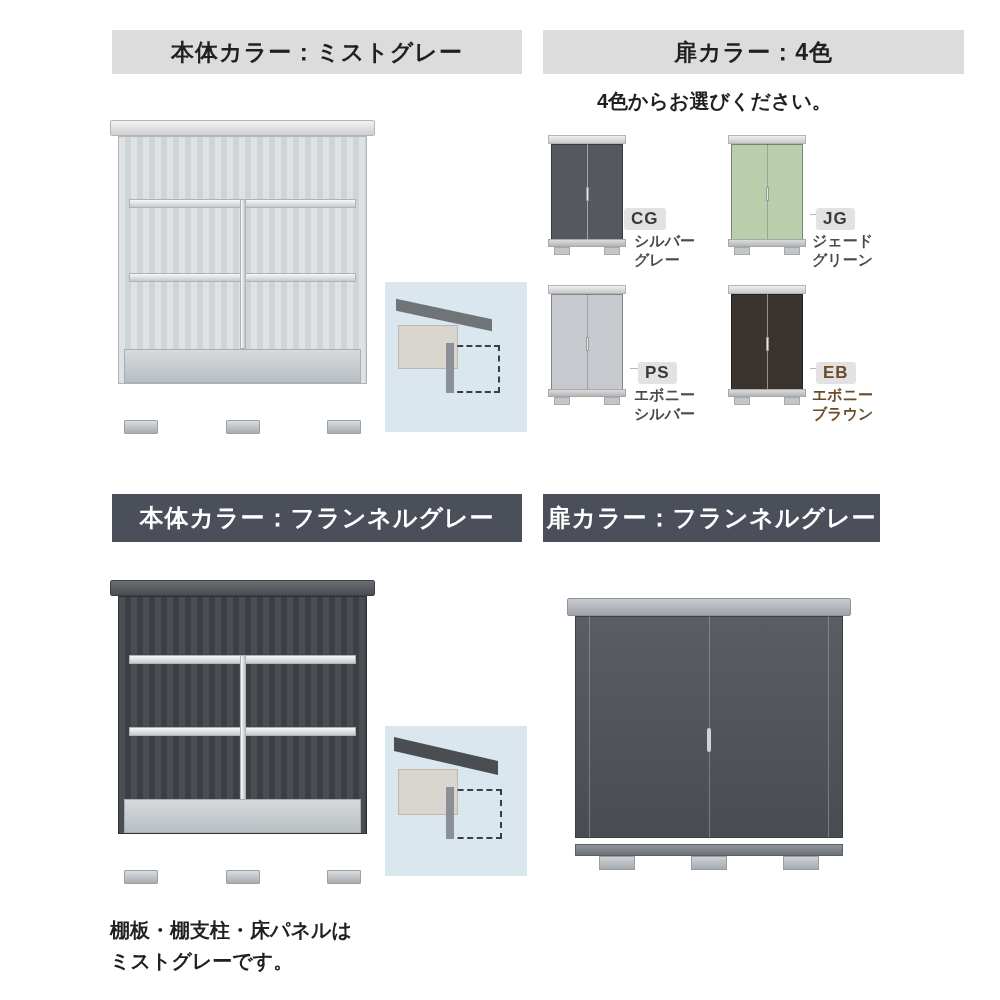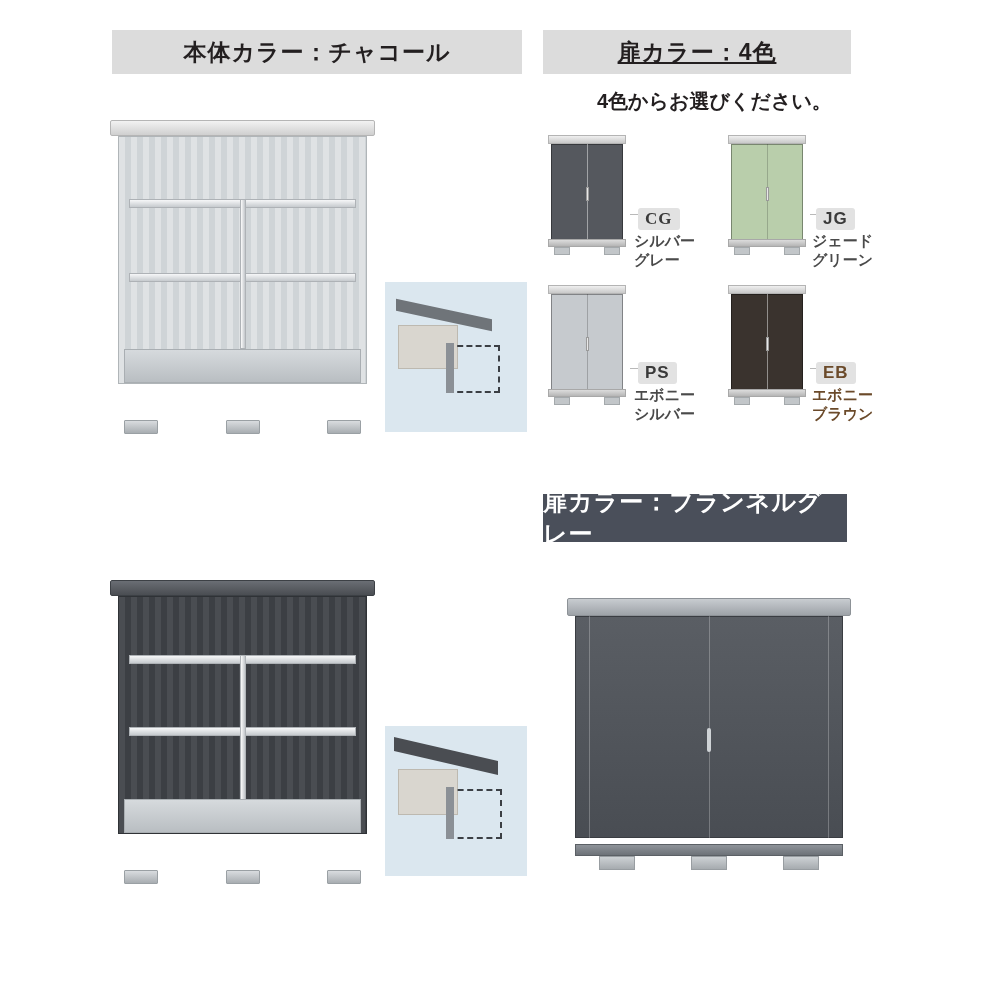--- a/index.html
+++ b/index.html
@@ -17,23 +17,23 @@
   .hdr{
     display:flex;align-items:center;justify-content:center;
     font-weight:bold;letter-spacing:1px;
     box-sizing:border-box;
   }
   .hdr-light{background:#dcdcdc;color:#231f20;}
   .hdr-dark{background:#4a4f5a;color:#ffffff;}
 
   
   #panel-tl{position:absolute;left:112px;top:30px;width:410px;height:44px;font-size:23px;}
-  #panel-tr{position:absolute;left:543px;top:30px;width:308px;height:44px;font-size:23px;text-decoration:underline;}
+  #panel-tr{position:absolute;left:543px;top:30px;width:421px;height:44px;font-size:23px;}
   #panel-bl{position:absolute;left:112px;top:494px;width:410px;height:48px;font-size:24px;}
-  #panel-br{position:absolute;left:543px;top:494px;width:304px;height:48px;font-size:24px;}
+  #panel-br{position:absolute;left:543px;top:494px;width:337px;height:48px;font-size:24px;}
 
   .note-4color{
     position:absolute;left:597px;top:88px;font-size:20px;font-weight:bold;color:#231f20;
   }
 
   
   .shed{position:absolute;}
 
   
   #shed-mist{left:110px;top:120px;width:265px;height:300px;}
@@ -142,21 +142,21 @@
     position:absolute;font-size:20px;font-weight:bold;line-height:1.55;color:#231f20;white-space:pre-line;
   }
   #caption-left{left:110px;top:915px;}
   #caption-right{left:543px;top:915px;}
 </style>
 </head>
 <body>
 
 <div class="page">
 
-  <div class="hdr hdr-light" id="panel-tl">本体カラー：チャコール</div>
+  <div class="hdr hdr-light" id="panel-tl">本体カラー：ミストグレー</div>
 
   <div class="shed" id="shed-mist">
     <div class="shed-roof"></div>
     <div class="shed-body">
       <div class="shelf" style="top:62px;"></div>
       <div class="shelf" style="top:136px;"></div>
       <div class="post" style="top:62px;height:150px;"></div>
       <div class="floor"></div>
     </div>
     <div class="legs">
@@ -179,21 +179,21 @@
   <div class="mini" style="left:548px;top:135px;">
     <div class="m-roof"></div>
     <div class="m-body" style="background:#55585e;"></div>
     <div class="m-split"></div>
     <div class="m-handle"></div>
     <div class="m-base"></div>
     <div class="m-leg" style="left:6px;"></div>
     <div class="m-leg" style="right:6px;"></div>
   </div>
   <div class="leader" style="left:630px;top:214px;width:26px;"></div>
-  <div class="code-badge" style="left:638px;top:208px;font-family:Liberation Serif, serif;">CG</div>
+  <div class="code-badge" style="left:624px;top:208px;">CG</div>
   <div class="code-label" style="left:634px;top:232px;">シルバー
 グレー</div>
 
   <div class="mini" style="left:728px;top:135px;">
     <div class="m-roof"></div>
     <div class="m-body" style="background:#b9ceab;"></div>
     <div class="m-split" style="background:rgba(0,0,0,.18);"></div>
     <div class="m-handle"></div>
     <div class="m-base"></div>
     <div class="m-leg" style="left:6px;"></div>
@@ -225,20 +225,21 @@
     <div class="m-handle"></div>
     <div class="m-base"></div>
     <div class="m-leg" style="left:6px;"></div>
     <div class="m-leg" style="right:6px;"></div>
   </div>
   <div class="leader" style="left:810px;top:368px;width:24px;"></div>
   <div class="code-badge" style="left:816px;top:362px;color:#6b4a2a;">EB</div>
   <div class="code-label" style="left:812px;top:386px;color:#6b4a2a;">エボニー
 ブラウン</div>
 
+  <div class="hdr hdr-dark" id="panel-bl">本体カラー：フランネルグレー</div>
 
   <div class="shed" id="shed-flannel" style="left:110px;top:580px;width:265px;height:290px;">
     <div class="shed-roof" style="background:linear-gradient(#6a6e74,#4a4d52);border-color:#3c4045;"></div>
     <div class="shed-body dark">
       <div class="shelf" style="top:58px;"></div>
       <div class="shelf" style="top:130px;"></div>
       <div class="post" style="top:58px;height:146px;"></div>
       <div class="floor"></div>
     </div>
     <div class="legs">
@@ -248,20 +249,22 @@
     </div>
   </div>
 
   <div class="detail" id="detail-bottom">
     <div class="det-beam" style="left:8px;top:22px;width:104px;height:14px;transform:skewY(13deg);background:#4a4d52;"></div>
     <div class="det-wall" style="left:12px;top:42px;width:60px;height:46px;"></div>
     <div class="det-dash" style="left:62px;top:62px;width:54px;height:50px;"></div>
     <div class="det-beam" style="left:60px;top:60px;width:8px;height:52px;background:#8b9096;"></div>
   </div>
 
+  <div class="caption" id="caption-left">棚板・棚支柱・床パネルは
+ミストグレーです。</div>
 
   <div class="hdr hdr-dark" id="panel-br">扉カラー：フランネルグレー</div>
 
   <div class="shed" id="shed-closed">
     <div class="c-roof"></div>
     <div class="c-body"></div>
     <div class="c-door-line" style="left:14px;"></div>
     <div class="c-door-line" style="left:50%;"></div>
     <div class="c-door-line" style="right:14px;"></div>
     <div class="c-handle"></div>

